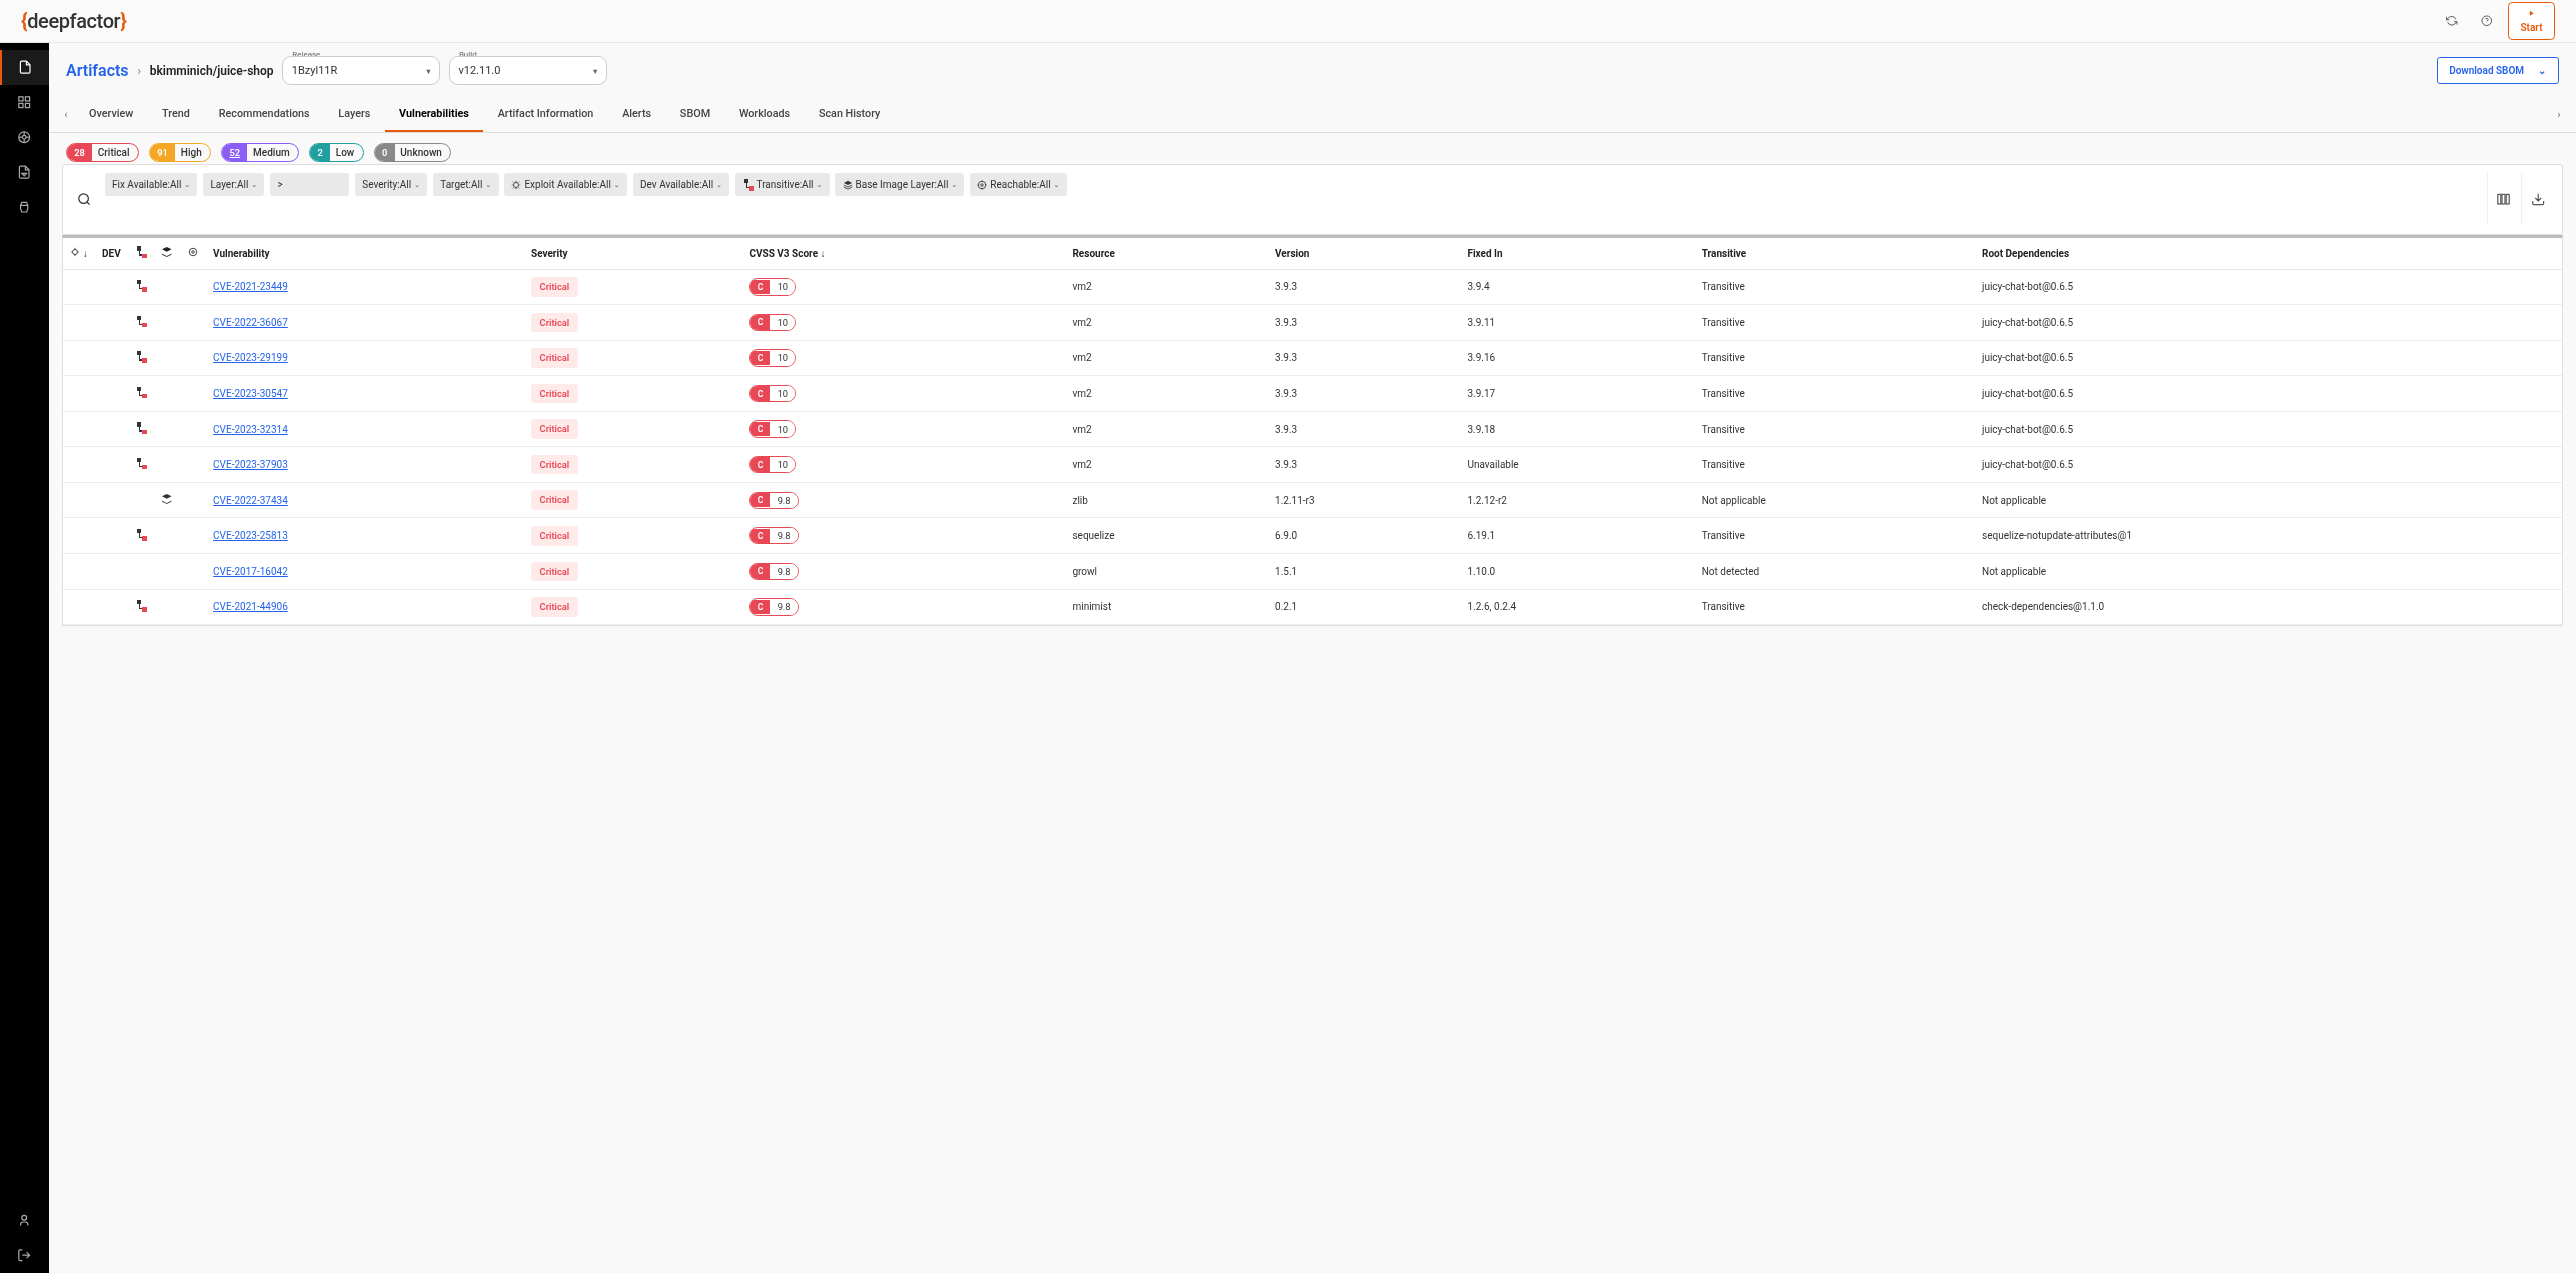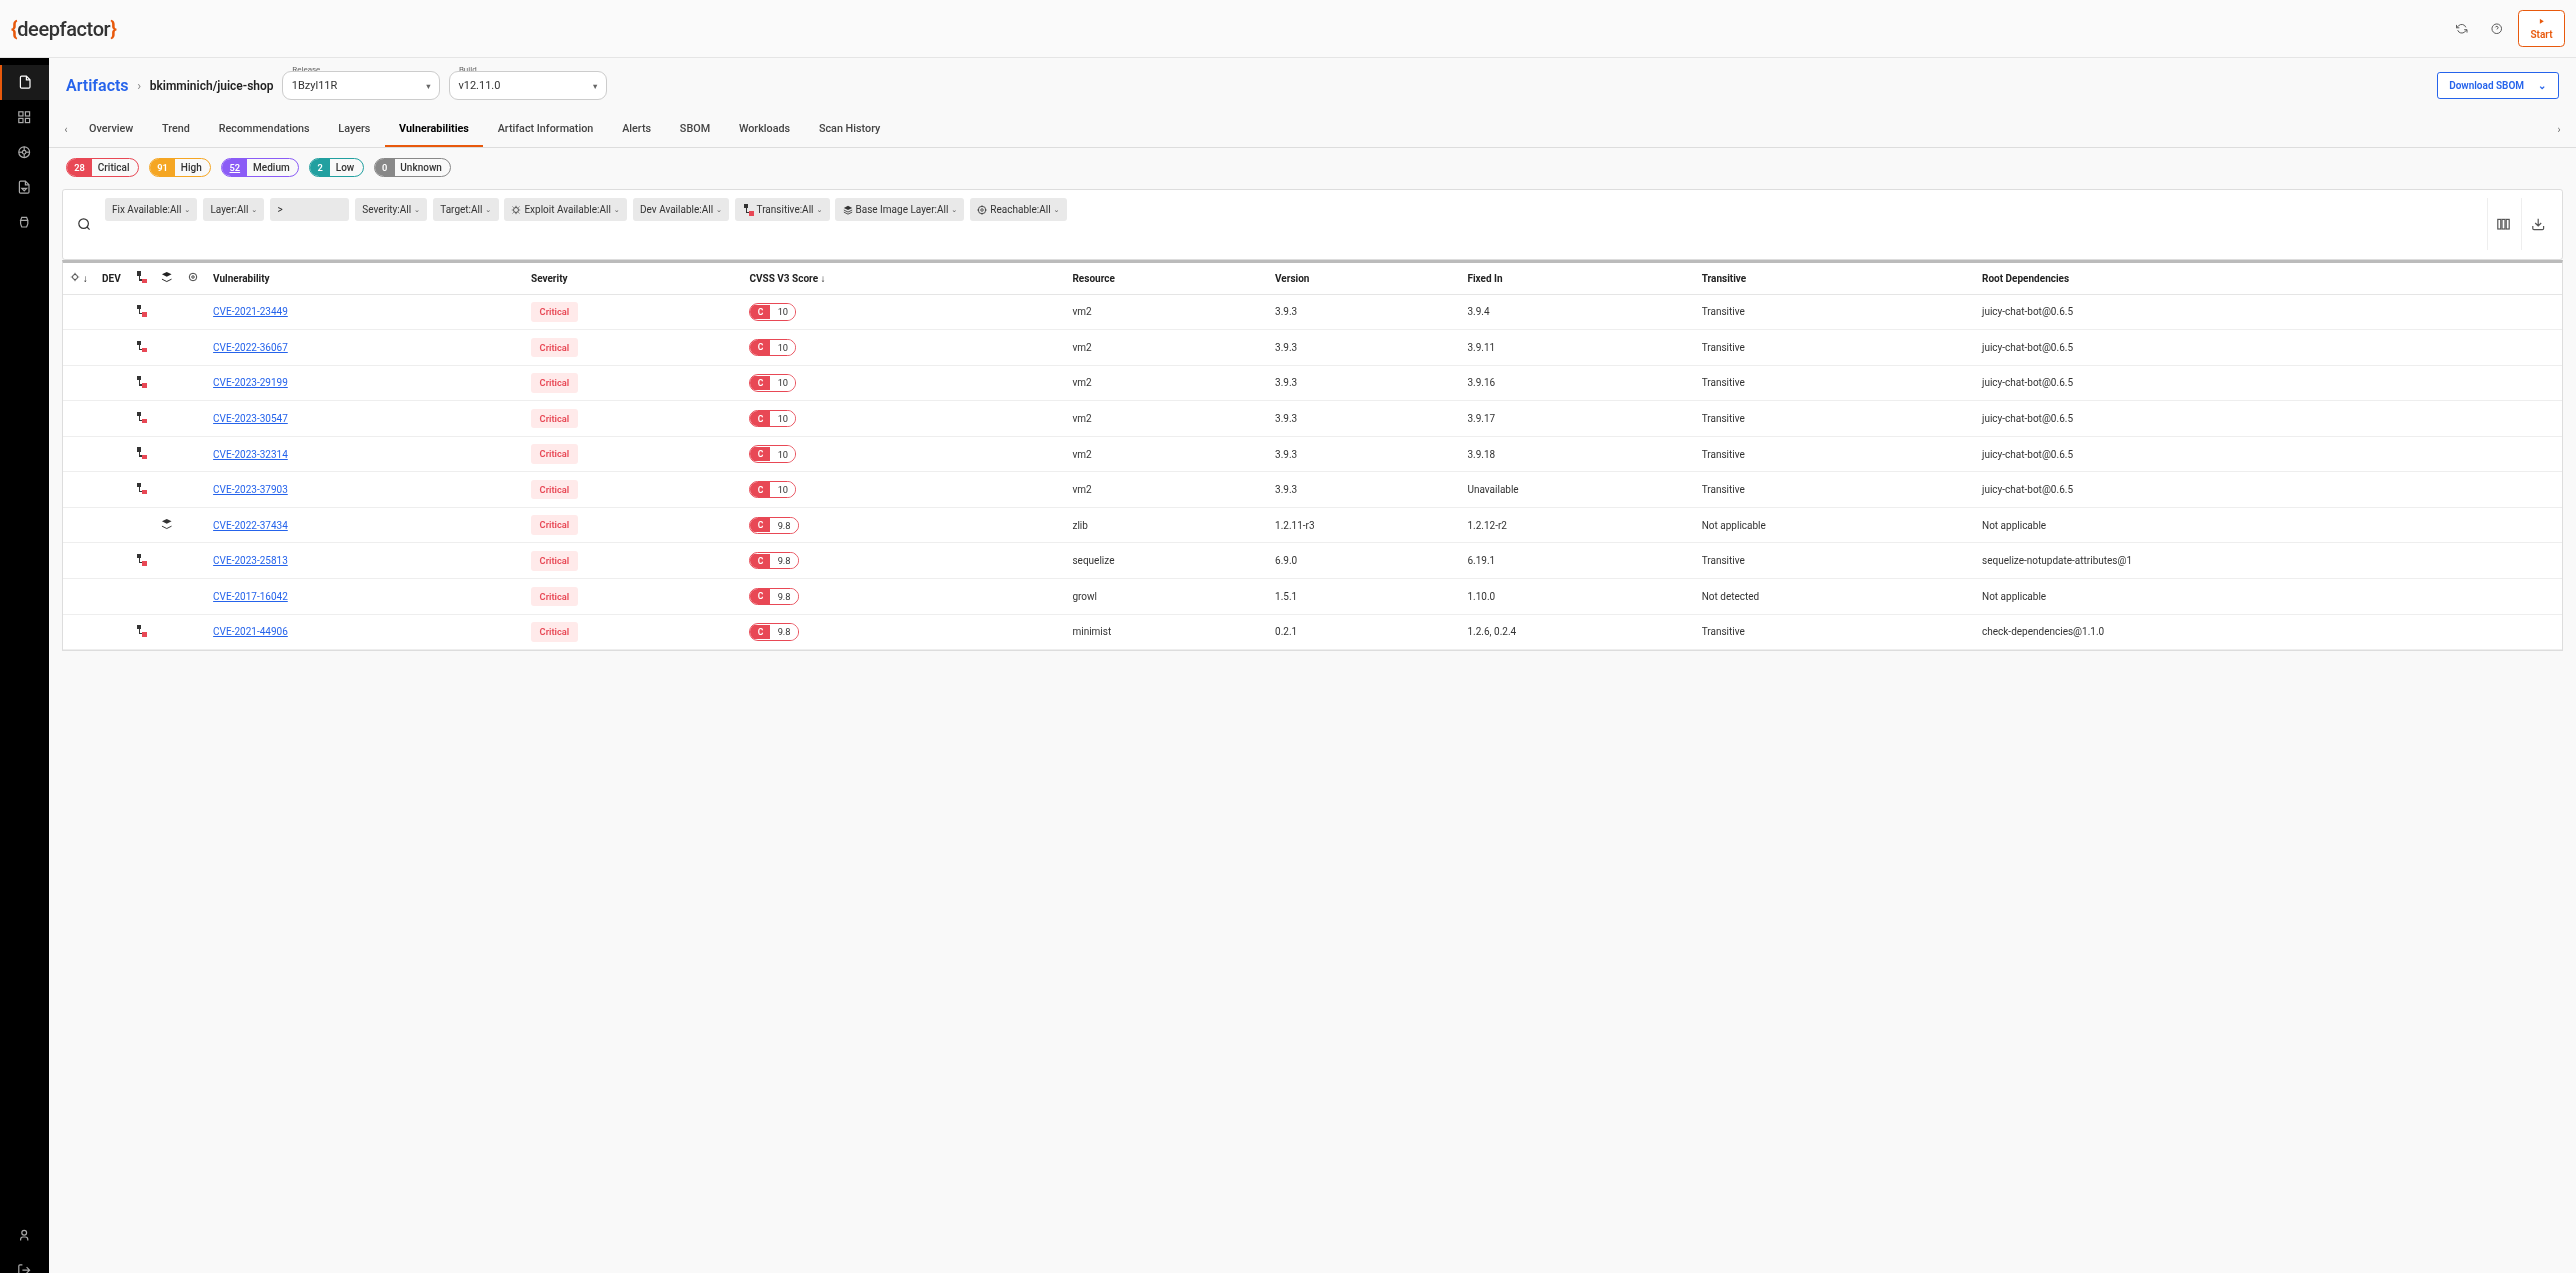--- a/index.html
+++ b/index.html
@@ -7,26 +7,26 @@
       padding: 0;
       box-sizing: border-box;
       font-family: -apple-system, BlinkMacSystemFont, "Segoe UI", Roboto, Helvetica, Arial, sans-serif;
     }
     body {
       background: #f5f5f5;
       color: #333;
       font-size: 10px;
     }
     .topbar {
-      height: 58px;
+      height: 43px;
       background: #fafafa;
       border-bottom: 0.7px solid #e5e5e5;
       display: flex;
       align-items: center;
-      padding: 0 11px;
+      padding: 0 21px;
       justify-content: space-between;
     }
     .logo {
       font-size: 20px;
       font-weight: 500;
       color: #333;
       letter-spacing: -0.4px;
     }
     .logo .brace {
       color: #e8590c;
@@ -235,21 +235,21 @@
     .sev-unknown { border-color: #888; }
     .sev-unknown .sev-count { background: #888; }
     .showing-text {
       margin-left: auto;
       text-align: right;
       padding: 4.3px 17px 0 0;
       color: #333;
       font-size: 10.8px;
     }
     .filter-panel {
-      margin: 12px 13px 0 13px;
+      margin: 2px 13px 0 13px;
       border: 0.7px solid #ddd;
       border-radius: 2.9px;
       background: white;
       padding: 8.6px;
       display: flex;
       align-items: flex-start;
       gap: 7.2px;
     }
     .search-icon-btn {
       width: 26px;

